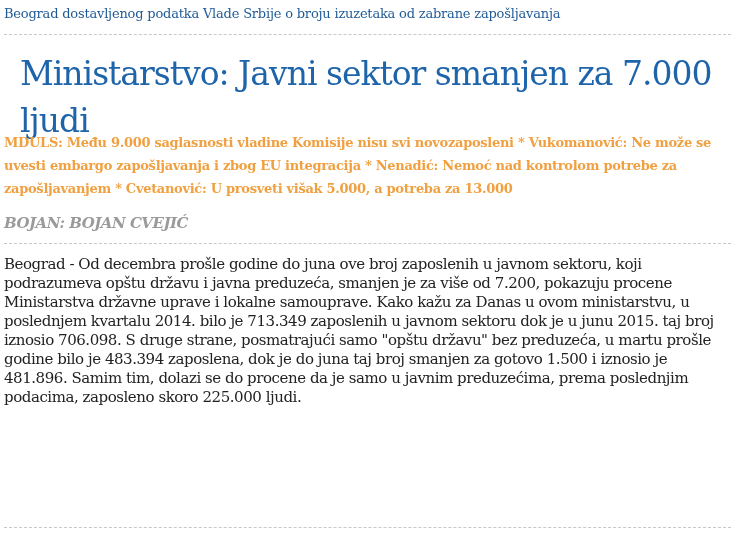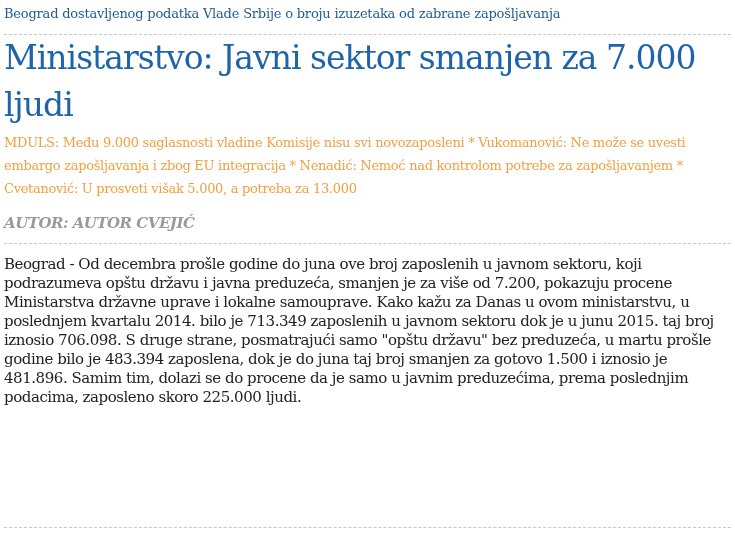--- a/index.html
+++ b/index.html
@@ -12,27 +12,28 @@
       letter-spacing: -0.2px;
     }
     .dash {
       position: absolute; left: 0; width: 727px; height: 0;
       border-top: 1px dashed #c8c8c8;
     }
     .title {
       font-family: "DejaVu Serif", serif;
       font-size: 33px; line-height: 47px; color: #1e64aa;
       position: absolute; left: 0; top: 34px; width: 700px;
-      font-weight: normal; margin: 0; letter-spacing: -1px;
+      font-weight: normal; margin: 16px; letter-spacing: -1px;
     }
     .subtitle {
       font-family: "DejaVu Serif", serif;
       font-size: 13px; line-height: 23px; color: #f0a040;
       position: absolute; left: 0; top: 131px; width: 727px;
       letter-spacing: -0.3px;
+      font-weight: bold;
     }
     .author {
       font-family: "DejaVu Serif", serif;
       font-size: 15px; font-weight: bold; font-style: italic;
       color: #9a9a9a; position: absolute; left: 0; top: 214px;
       letter-spacing: -0.5px;
     }
     .body-text {
       font-family: "DejaVu Serif", serif;
       font-size: 15px; line-height: 19px; color: #222222;
@@ -41,17 +42,17 @@
     }
   </style>
 </head>
 <body>
 
 <div class="wrap">
   <div class="kicker">Beograd dostavljenog podatka Vlade Srbije o broju izuzetaka od zabrane zapošljavanja</div>
   <div class="dash" style="top:34px"></div>
   <h1 class="title">Ministarstvo: Javni sektor smanjen za 7.000 ljudi</h1>
   <div class="subtitle">MDULS: Među 9.000 saglasnosti vladine Komisije nisu svi novozaposleni * Vukomanović: Ne može se uvesti embargo zapošljavanja i zbog EU integracija * Nenadić: Nemoć nad kontrolom potrebe za zapošljavanjem * Cvetanović: U prosveti višak 5.000, a potreba za 13.000</div>
-  <div class="author">AUTOR: AUTOR CVEJIĆ</div>
+  <div class="author">BOJAN: BOJAN CVEJIĆ</div>
   <div class="dash" style="top:243px"></div>
   <div class="body-text">Beograd - Od decembra prošle godine do juna ove broj zaposlenih u javnom sektoru, koji podrazumeva opštu državu i javna preduzeća, smanjen je za više od 7.200, pokazuju procene Ministarstva državne uprave i lokalne samouprave. Kako kažu za Danas u ovom ministarstvu, u poslednjem kvartalu 2014. bilo je 713.349 zaposlenih u javnom sektoru dok je u junu 2015. taj broj iznosio 706.098. S druge strane, posmatrajući samo "opštu državu" bez preduzeća, u martu prošle godine bilo je 483.394 zaposlena, dok je do juna taj broj smanjen za gotovo 1.500 i iznosio je 481.896. Samim tim, dolazi se do procene da je samo u javnim preduzećima, prema poslednjim podacima, zaposleno skoro 225.000 ljudi.</div>
   <div class="dash" style="top:527px"></div>
 </div>
 
 </body></html>

